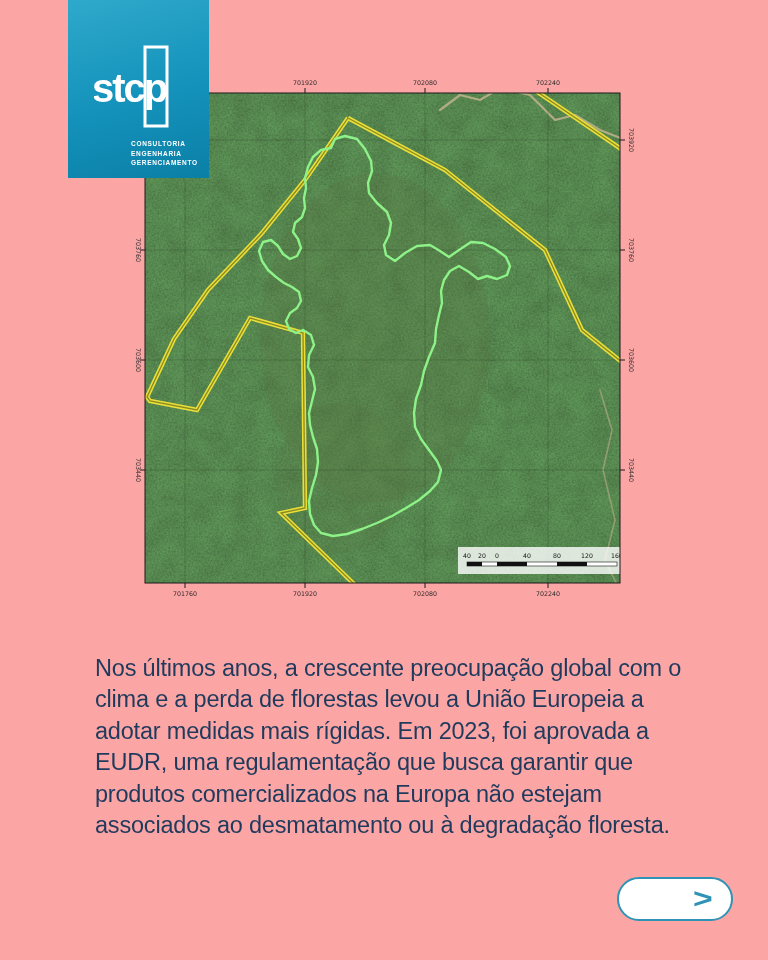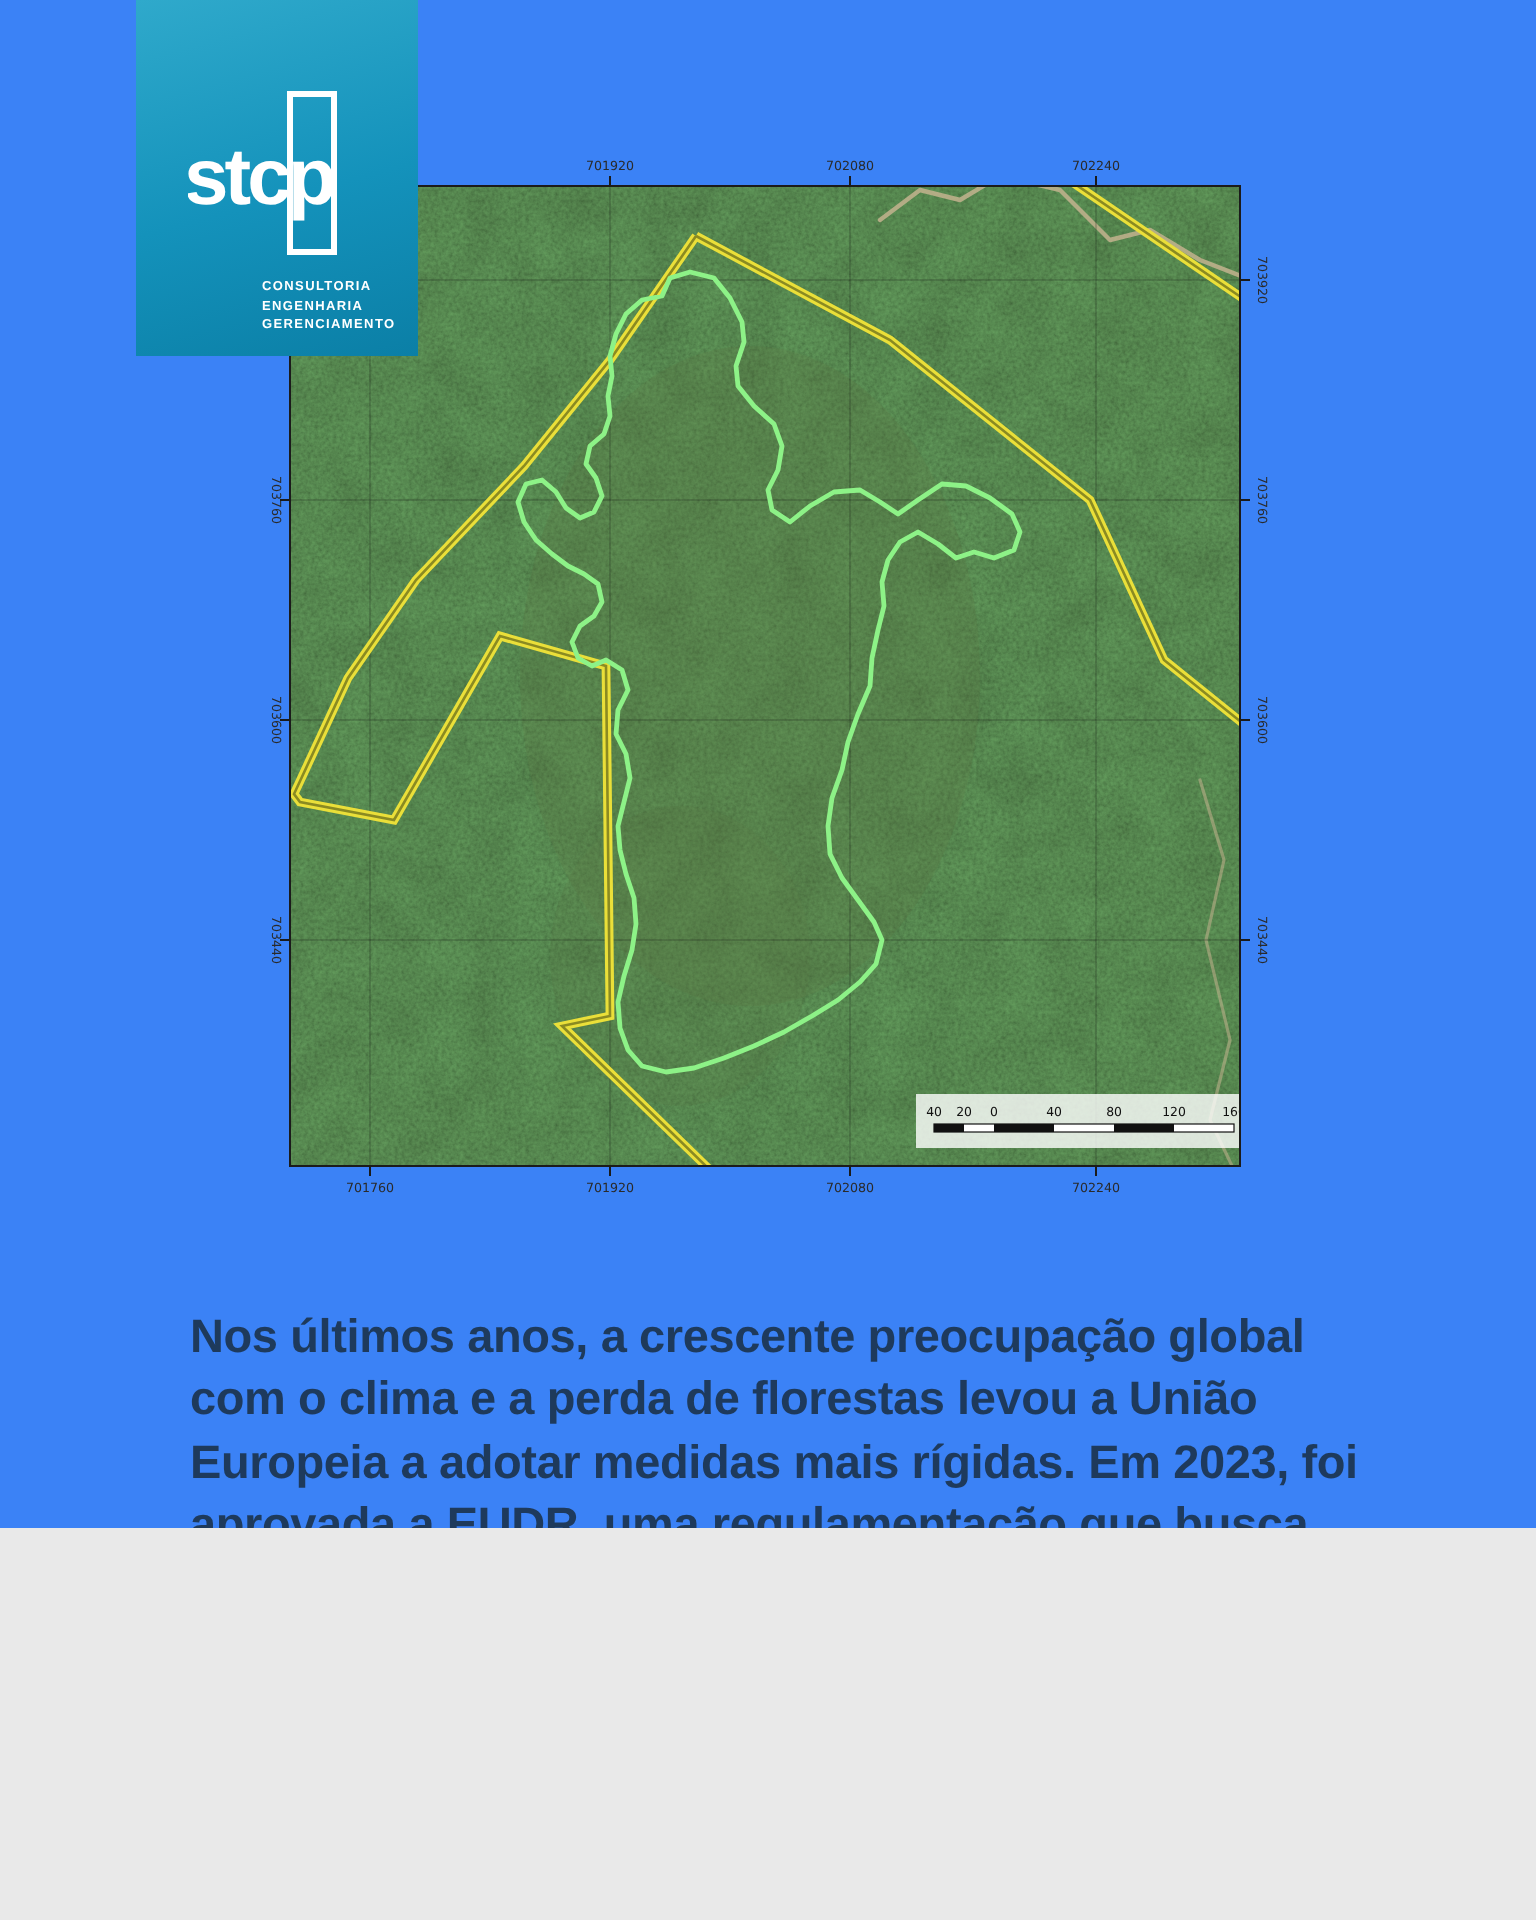--- a/index.html
+++ b/index.html
@@ -1,17 +1,17 @@
 <!DOCTYPE html>
 <html><head>
 <meta charset="utf-8">
 <style>
   html,body{margin:0;padding:0;}
   body{font-family:"Liberation Sans",sans-serif;background:#e9e9e9;}
-  .canvas{position:relative;width:768px;height:764px;background:#3b82f6;overflow:hidden;margin:0 auto;}
+  .canvas{position:relative;width:768px;height:960px;background:#fca5a5;overflow:hidden;margin:0 auto;}
 
   
   .logo-box{position:absolute;left:68px;top:0;width:141px;height:178px;
     background:linear-gradient(165deg,#2fa9cb 0%,#1492bb 55%,#0b7fa6 100%);z-index:5;}
   .logo-mark{position:absolute;left:26px;top:44px;width:92px;height:92px;}
   .logo-caption{position:absolute;left:63px;top:139px;color:#fff;font-weight:bold;
     font-size:6.5px;line-height:9.5px;letter-spacing:.7px;white-space:nowrap;}
 
   
   .map-wrap{position:absolute;left:145px;top:93px;width:475px;height:490px;}
@@ -20,21 +20,21 @@
   .axis-label{font-family:"DejaVu Sans",sans-serif;font-size:6.3px;fill:#2a2a2a;}
   .grid{stroke:rgba(15,15,15,.24);stroke-width:.7;}
   .ybase{stroke:#eadf39;stroke-width:4.4;fill:none;stroke-linejoin:miter;}
   .ycore{stroke:#8a8a22;stroke-width:1.3;fill:none;stroke-linejoin:miter;}
   .gline{stroke:#8df287;stroke-width:2.4;fill:none;stroke-linejoin:round;stroke-linecap:round;}
   .road{fill:none;stroke:#c3b38e;stroke-linejoin:round;stroke-linecap:round;}
   .sb-label{font-family:"DejaVu Sans",sans-serif;font-size:6.2px;fill:#111;text-anchor:middle;}
 
   
   .body-text{position:absolute;left:95px;top:629px;width:592px;color:#1e3a5c;
-    font-size:23.5px;line-height:31.5px;font-weight:700;letter-spacing:-0.2px;}
+    font-size:23.5px;line-height:31.5px;font-weight:400;letter-spacing:-0.2px;}
 
   
   .next-btn{position:absolute;left:617px;top:877px;width:116px;height:44px;
     border:2px solid #2e93b5;border-radius:23px;background:#fff;box-sizing:border-box;
     display:flex;align-items:center;justify-content:flex-end;padding-right:20px;cursor:pointer;}
   .next-btn span{color:#2e93b5;font-size:27px;font-weight:bold;line-height:1;transform:scaleX(1.25);}
 </style>
 </head>
 <body>
 

